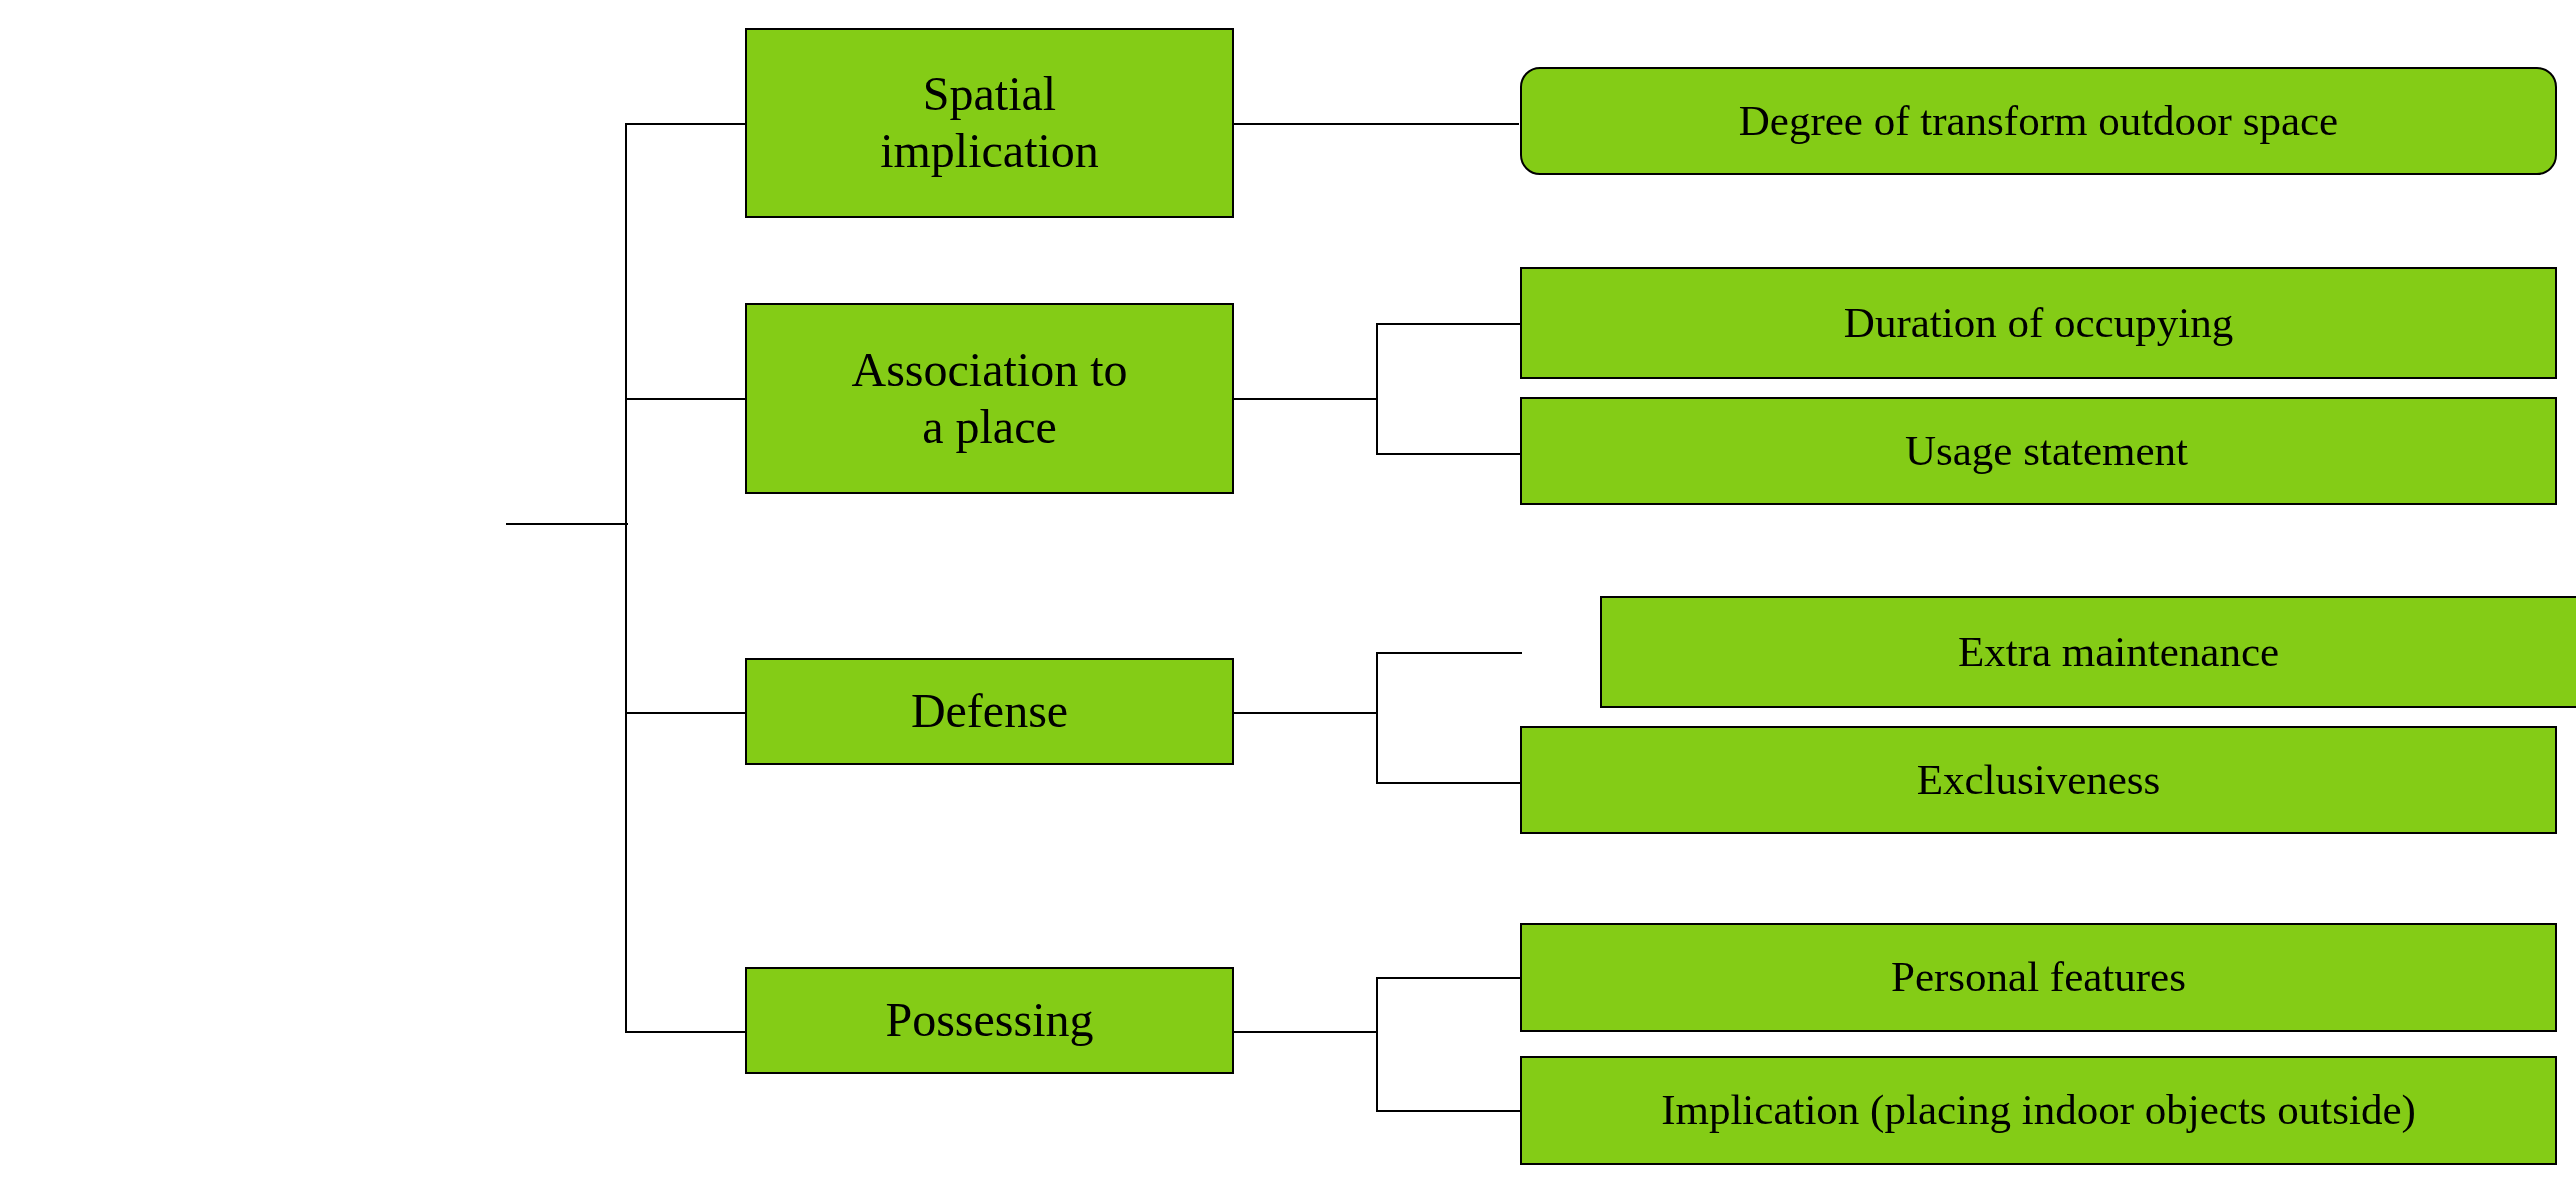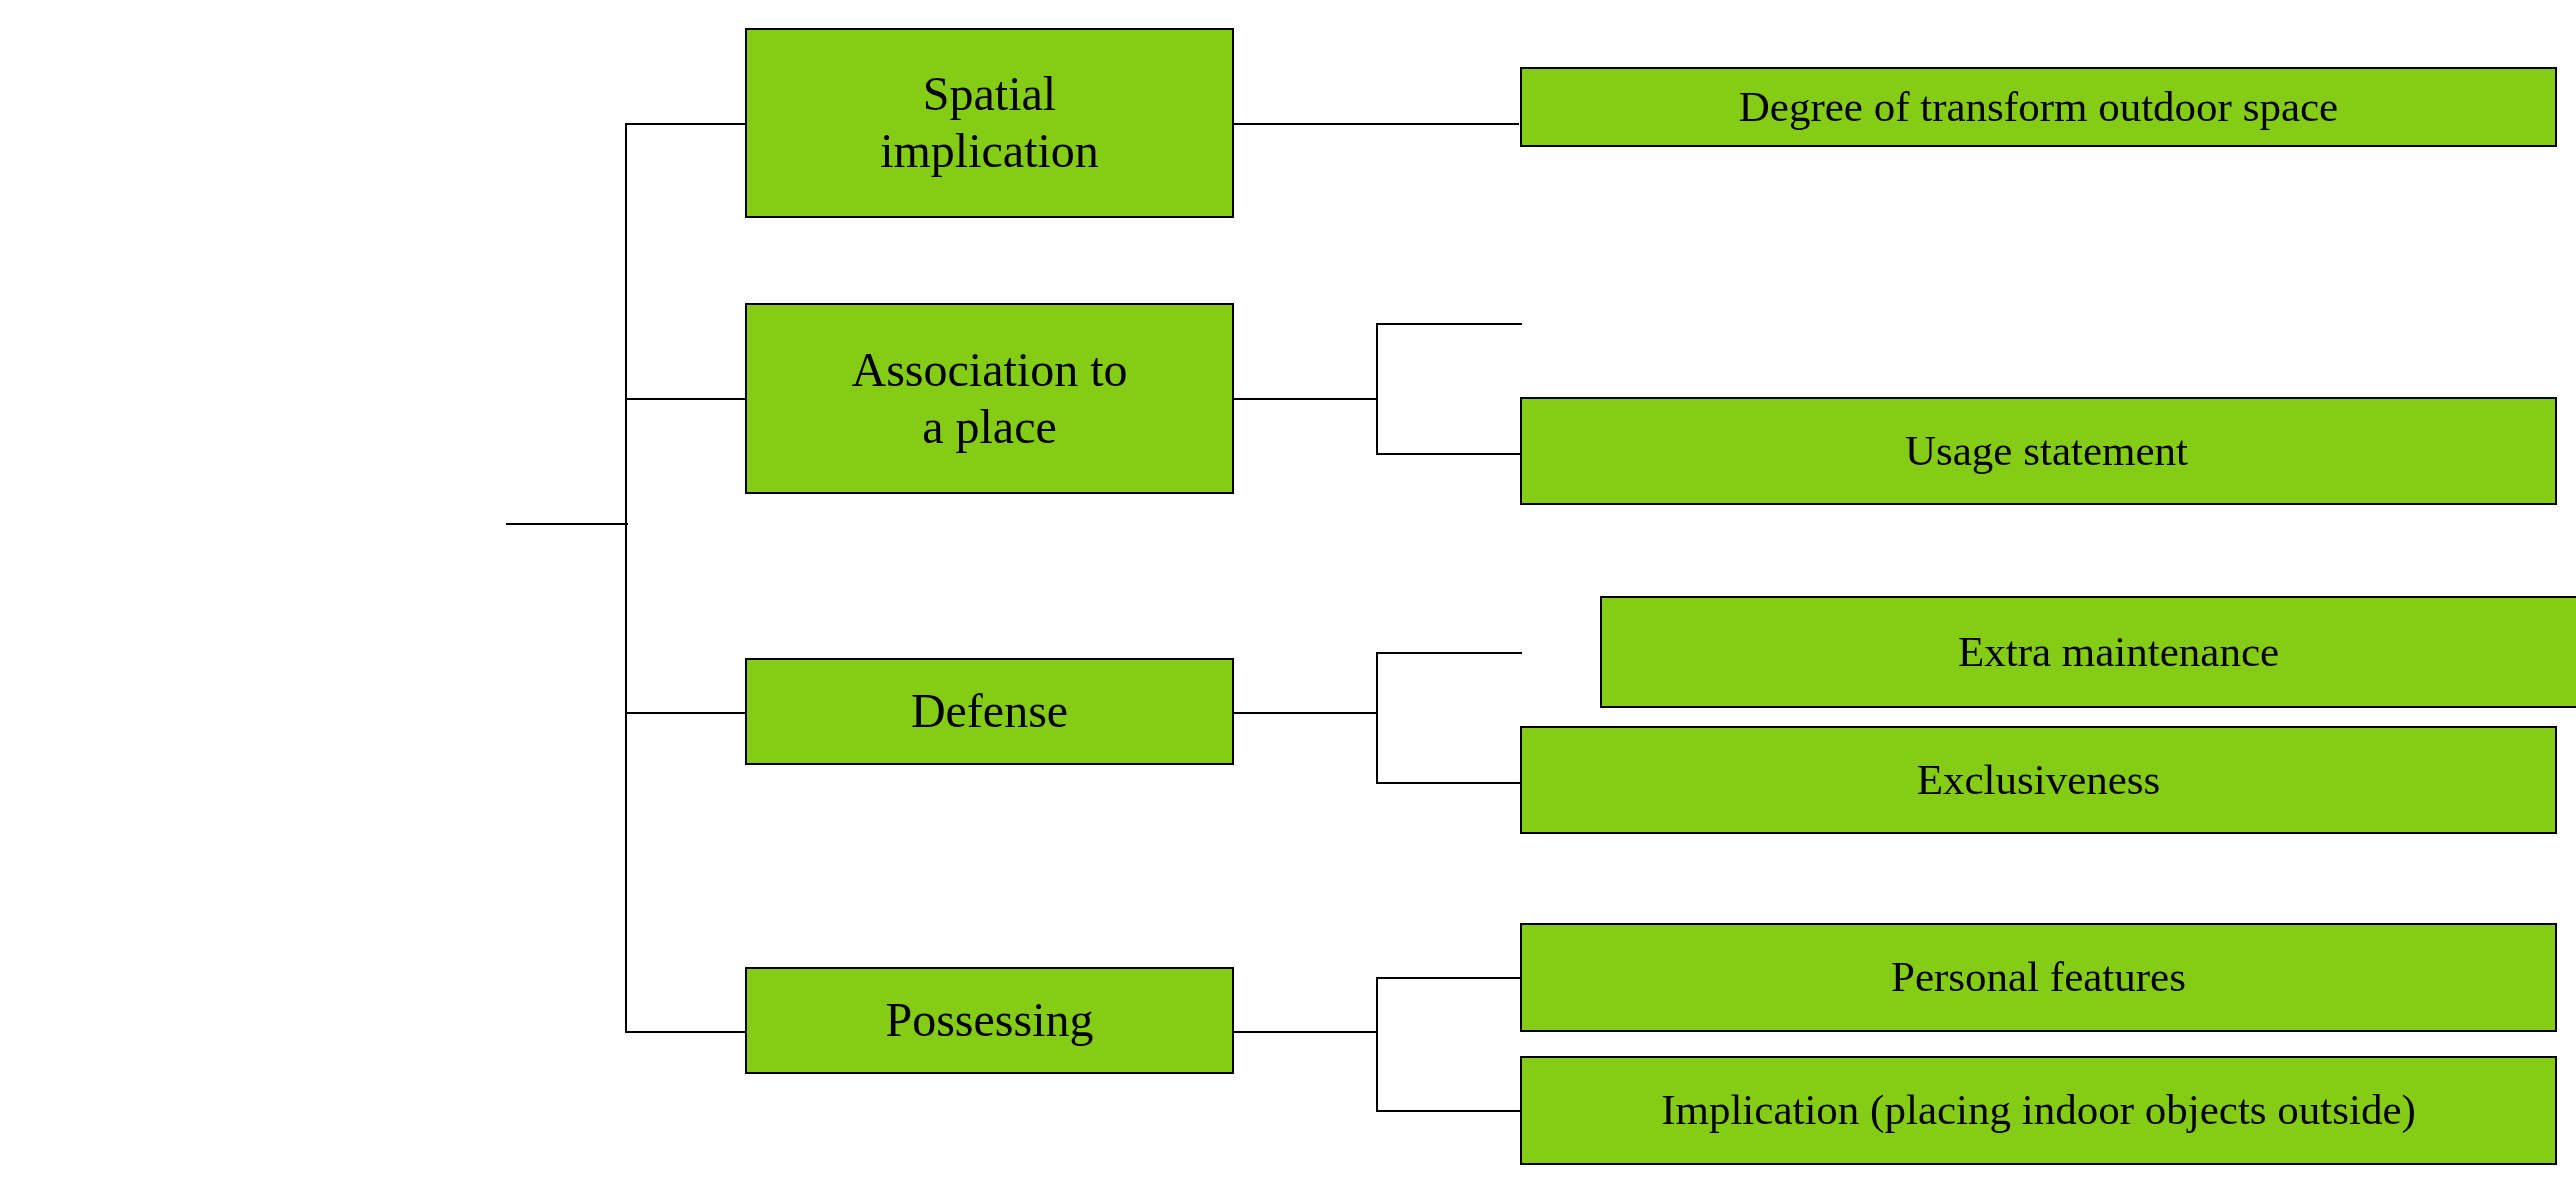--- a/index.html
+++ b/index.html
@@ -83,29 +83,32 @@
   <div class="node-box level2-box" style="left:745px; top:658px; width:489px; height:107px;">
     <span class="node-label">Defense</span>
   </div>
 
   <div class="node-box level2-box" style="left:745px; top:967px; width:489px; height:107px;">
     <span class="node-label">Possessing</span>
   </div>
 
   <div class="conn-h" style="left:1234px; top:123px; width:285px;"></div>
 
-  <div class="node-box level3-box" style="left:1520px; top:67px; width:1037px; height:80px;">
+  <div class="node-box level3-box" style="left:1520px; top:67px; width:1037px; height:108px;border-radius:20px;">
     <span class="node-label">Degree of transform outdoor space</span>
   </div>
 
   <div class="conn-h" style="left:1234px; top:398px; width:144px;"></div>
   <div class="conn-v" style="left:1376px; top:323px; height:132px;"></div>
   <div class="conn-h" style="left:1376px; top:323px; width:146px;"></div>
   <div class="conn-h" style="left:1376px; top:453px; width:146px;"></div>
 
+  <div class="node-box level3-box" style="left:1520px; top:267px; width:1037px; height:112px;">
+    <span class="node-label">Duration of occupying</span>
+  </div>
 
   <div class="node-box level3-box" style="left:1520px; top:397px; width:1037px; height:108px;padding-left:16px;">
     <span class="node-label">Usage statement</span>
   </div>
 
   <div class="conn-h" style="left:1234px; top:712px; width:144px;"></div>
   <div class="conn-v" style="left:1376px; top:652px; height:132px;"></div>
   <div class="conn-h" style="left:1376px; top:652px; width:146px;"></div>
   <div class="conn-h" style="left:1376px; top:782px; width:146px;"></div>
 

